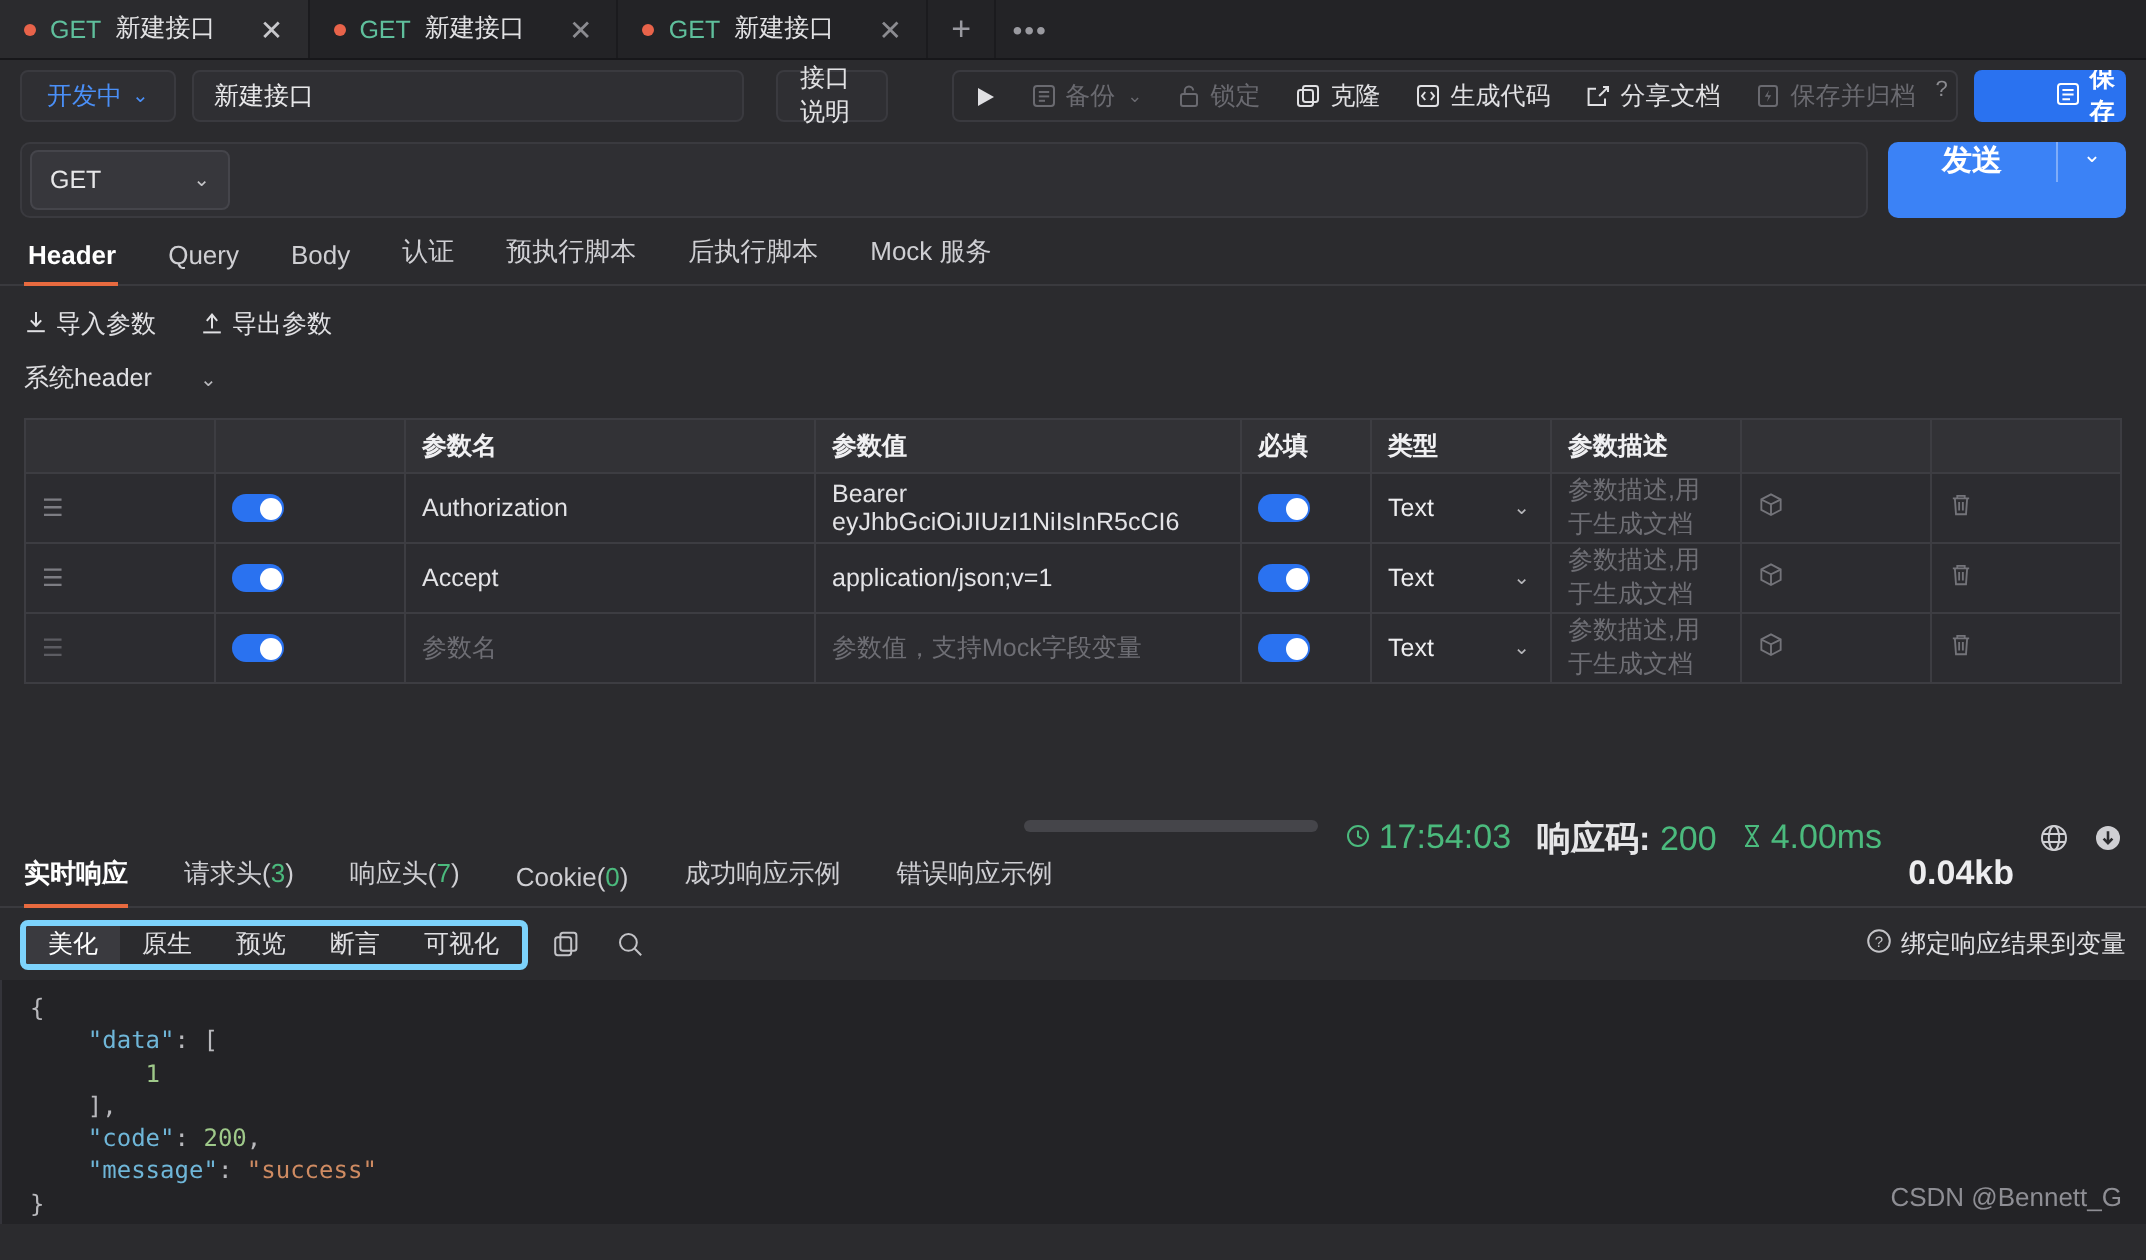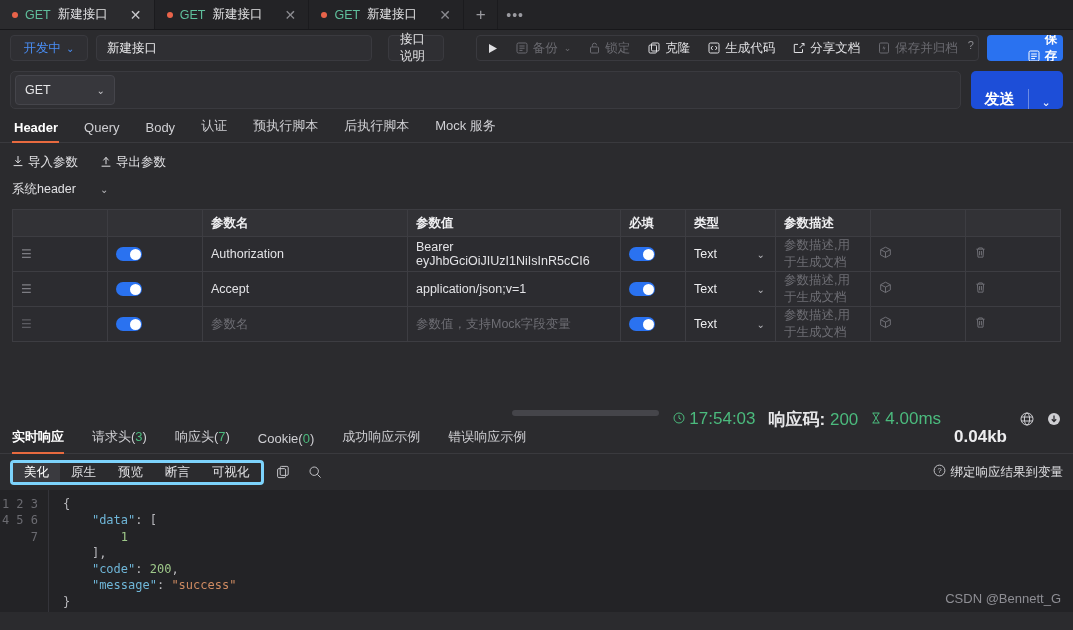--- a/index.html
+++ b/index.html
@@ -78,21 +78,21 @@
   }
   .act.dim { color: #6a6a70; }
   .act svg { display: block; }
   .act .caret { color: #6a6a70; font-size: 9px; margin-left: 1px;}
   .helpq { color: #8b8b90; font-size: 11px; margin: 0 2px 7px 1px; }
   .savebtn {
     height: 26px; border-radius: 4px; background: #2a72f0;
     display: flex; align-items: center; color: #fff;
     font-size: 12.5px; cursor: pointer; overflow: hidden;
   }
-  .savebtn .lbl { display:flex; align-items:flex-end; gap:5px; padding: 0 12px; font-weight: 600; margin-left: 29px;}
+  .savebtn .lbl { display:flex; align-items:center; gap:5px; padding: 0 12px; font-weight: 600; margin-left: 29px;}
   .savebtn .sep { width: 1px; height: 16px; background: rgba(255,255,255,.35); }
   .savebtn .cr { padding: 0 8px; font-size: 10px; }
 
   
   .urlrow {
     height: 48px; display: flex; align-items: center;
     padding: 0 10px; gap: 10px;
   }
   .urlbox {
     flex: 1 1 auto; height: 38px; border-radius: 5px;
@@ -104,22 +104,22 @@
     background: #37373c; border: 1px solid #45454b; border-radius: 4px;
     display: flex; align-items: center; justify-content: space-between;
     padding: 0 9px; font-size: 12.5px; color: #e6e6e8; cursor: pointer;
   }
   .methodsel .cr { font-size: 10px; color: #c5c5c9; }
   .urltext {
     flex: 1; padding: 0 13px; font-size: 14.5px; color: #ededef;
     white-space: nowrap; overflow: hidden; cursor: text;
   }
   .sendbtn {
-    flex: none; width: 92px; height: 38px; border-radius: 5px;
-    background: #1d4ed8; display: flex; align-items: flex-end; color: #fff;
+    flex: none; width: 119px; height: 38px; border-radius: 5px;
+    background: #3b82f6; display: flex; align-items: flex-start; color: #fff;
     cursor: pointer; overflow: hidden;
   }
   .sendbtn .lbl { flex:1; text-align: center; font-size: 15px; font-weight: 600; }
   .sendbtn .sep { width:1px; height:20px; background: rgba(255,255,255,.35); }
   .sendbtn .cr { width: 34px; text-align:center; font-size: 11px; }
 
   
   .ptabs {
     height: 29px; display: flex; align-items: flex-end; gap: 0;
     padding: 0 12px; border-bottom: 1px solid #3a3a3e;
@@ -594,27 +594,20 @@
       <svg width="13" height="13" viewBox="0 0 13 13">
           <circle cx="6.5" cy="6.5" r="5.4" fill="none" stroke="#c3c3c7"></circle>
           <text x="6.5" y="9.3" font-size="7.5" fill="#c3c3c7" text-anchor="middle" font-family="Liberation Sans">?</text>
         </svg>
     </span>
     <span>绑定响应结果到变量</span>
   </div>
 </div>
 
 <div class="code">
-  <div class="gutter" id="gutter">1
-2
-3
-4
-5
-6
-7</div>
   <div class="codebody" id="codebody"><span class="p">{</span>
     <span class="k">"data"</span><span class="p">: [</span>
         <span class="n">1</span>
     <span class="p">],</span>
     <span class="k">"code"</span><span class="p">: </span><span class="n">200</span><span class="p">,</span>
     <span class="k">"message"</span><span class="p">: </span><span class="s">"success"</span>
 <span class="p">}</span></div>
   <div class="watermark">CSDN @Bennett_G</div>
 </div>
 

